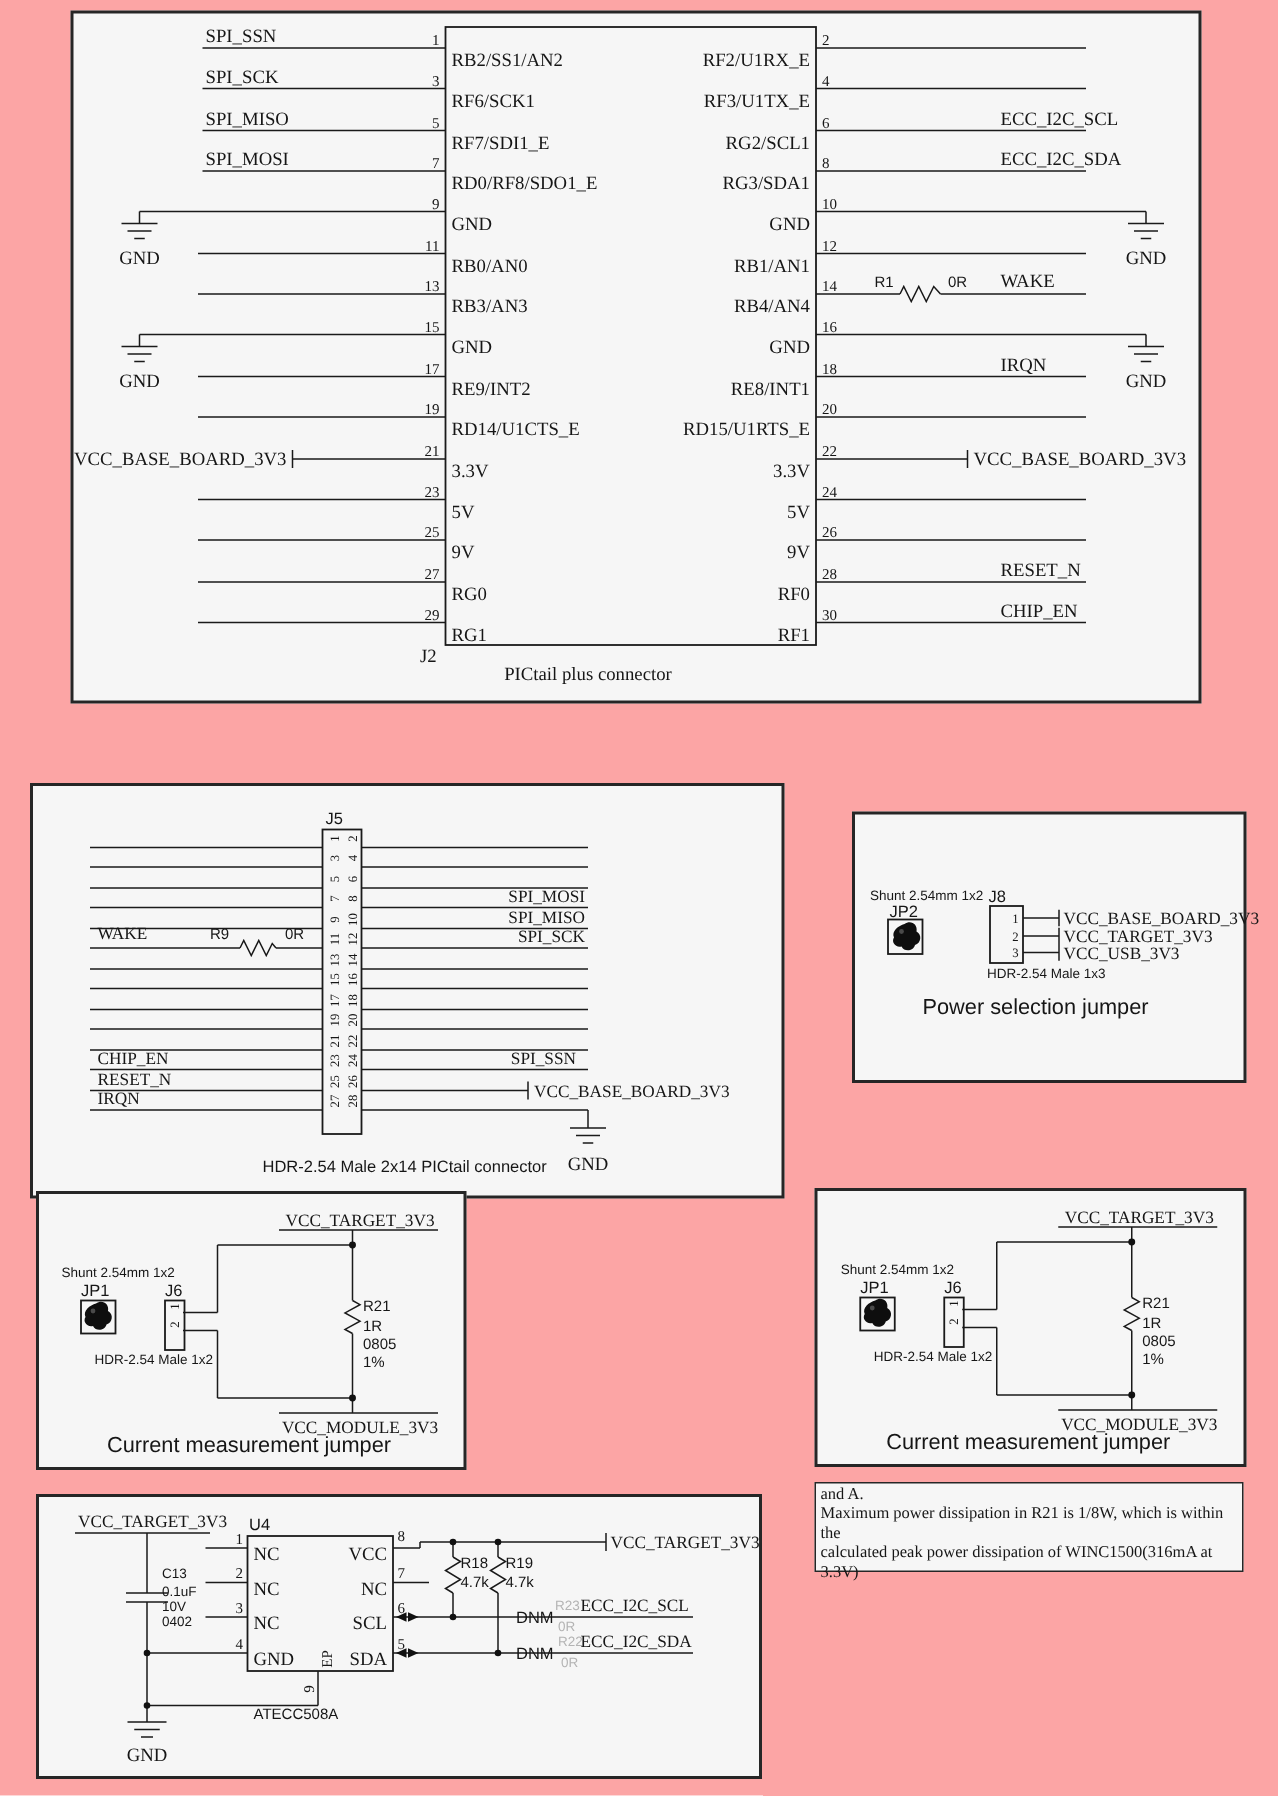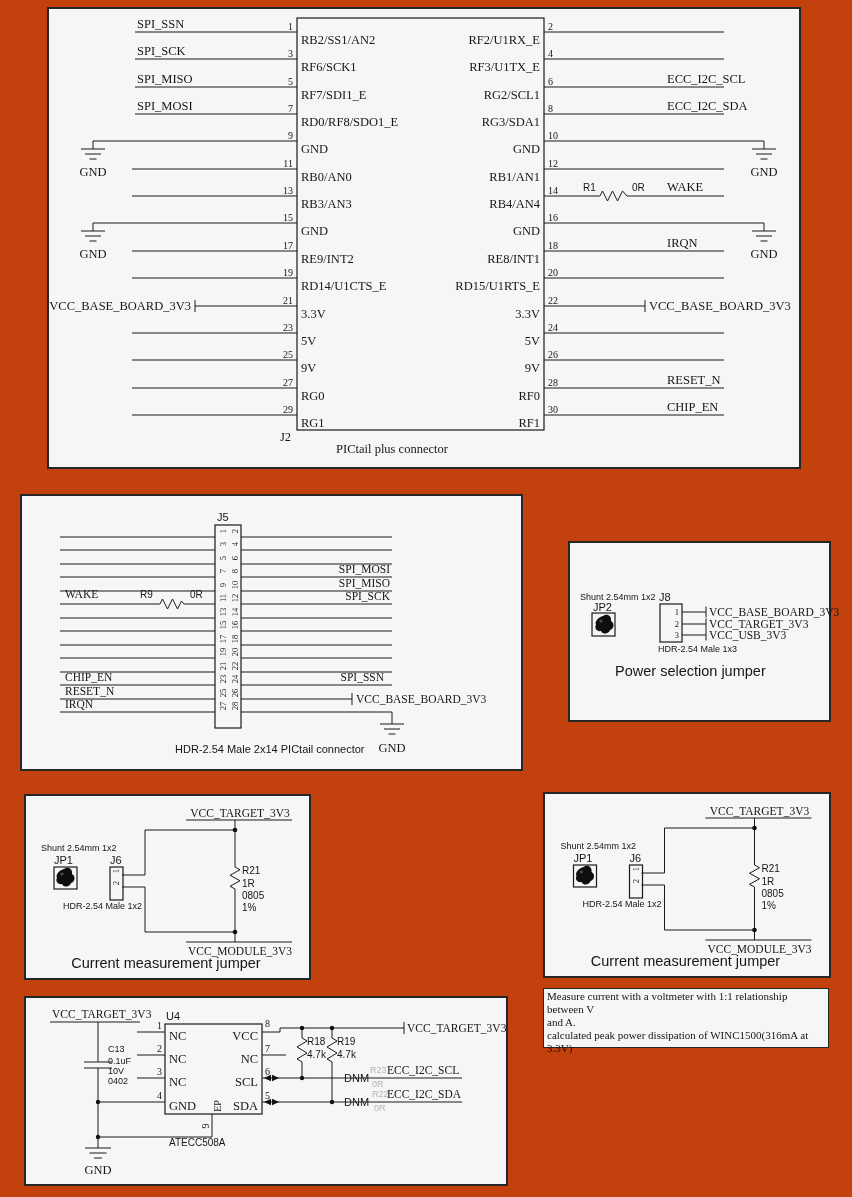--- a/index.html
+++ b/index.html
@@ -1,16 +1,16 @@
 <!DOCTYPE html>
 <html><head>
 <meta charset="utf-8">
 <style>
   html,body{margin:0;padding:0;background:#ffffff}
-  #page{position:relative;width:852px;height:1197px;background:#c2410c;overflow:hidden}
+  #page{position:relative;width:852px;height:1197px;background:#fca5a5;overflow:hidden}
   .panel{position:absolute;background:#f6f6f6;border:2px solid #262626;box-sizing:border-box}
   .panel svg{position:absolute;left:0;top:0;overflow:visible}
   path.w{stroke:#1a1a1a;stroke-width:1;fill:none}
   rect.box{stroke:#1a1a1a;stroke-width:1.2;fill:none}
   circle.dot{fill:#111;stroke:none}
   polygon.ar{fill:#111;stroke:none}
   text{fill:#161616}
   .sr{font-family:"Liberation Serif",serif;font-size:12.5px}
   .sr11{font-family:"Liberation Serif",serif;font-size:11.5px}
   .sr10{font-family:"Liberation Serif",serif;font-size:10px}
@@ -129,21 +129,21 @@
       <text class="sr" x="618" y="375">RESET_N</text>
       <text class="sr" x="618" y="402">CHIP_EN</text>
       <text class="sr m" x="715" y="167">GND</text>
       <text class="sr m" x="715" y="249">GND</text>
 
       <text class="sr" x="231" y="432">J2</text>
       <text class="sr m" x="343" y="444">PICtail plus connector</text>
     </svg>
   </div>
 
-  <div class="panel" style="left:20px;top:494px;width:503px;height:277px">
+  <div class="panel" style="left:20px;top:522px;width:503px;height:277px">
     <svg width="489" height="273" viewBox="0 0 489 273">
       <g>
         <path class="w" d="M38,41H193 M38,54H193 M38,68H193 M38,81H193 M38,95H193 M38,108H138 M162,108H193 M38,122H193 M38,135H193 M38,149H193 M38,162H193 M38,176H193 M38,189H193 M38,203H193 M38,216H193"></path>
         <path class="w" d="M219,41H370 M219,54H370 M219,68H370 M219,81H370 M219,95H370 M219,108H370 M219,122H370 M219,135H370 M219,149H370 M219,162H370 M219,176H370 M219,189H370 M219,203H330 M219,216H370 M370,216V228 M330,197V209"></path>
       </g>
       <rect class="box" x="193" y="29" width="26" height="203"></rect>
       <g>
         <path class="w" d="M138,108l2.5,-5l5,10l5,-10l5,10l4,-8l2.5,3"></path>
       </g>
       <g>
@@ -278,22 +278,22 @@
       <text class="sa10" x="216" y="78">R21</text>
       <text class="sa10" x="216" y="91">1R</text>
       <text class="sa10" x="216" y="103">0805</text>
       <text class="sa10" x="216" y="115">1%</text>
       <text class="sa14 m" x="140" y="172">Current measurement jumper</text>
     </svg>
   </div>
 
   <div class="panel" style="left:543px;top:988px;width:286px;height:60px;border-width:1.5px">
     <div id="notebox">
-      <div>Measure current with a voltmeter with 1:1 relationship between V</div>
       <div>and A.</div>
+      <div>Maximum power dissipation in R21 is 1/8W, which is within the</div>
       <div>calculated peak power dissipation of WINC1500(316mA at 3.3V)</div>
     </div>
   </div>
 
   <div class="panel" style="left:24px;top:996px;width:484px;height:190px">
     <svg width="480" height="186" viewBox="0 0 480 186">
       <g>
         <path class="w" d="M24,24H114 M72,24V64 M58,64H86 M58,70H86 M72,70V150 M72,104H139 M111,34H139 M111,57H139 M111,80H139 M236,57H260 M236,34H254 M254,30V34 M254,30H378 M236,80H436 M236,104H436 M276,30V40 M276,64V80 M306,30V40 M306,64V104 M378,24V36 M186,116V139 M72,139H186"></path>
         <path class="w" d="M276,40l5,3l-10,6l10,6l-10,6l5,3"></path>
         <path class="w" d="M306,40l5,3l-10,6l10,6l-10,6l5,3"></path>

